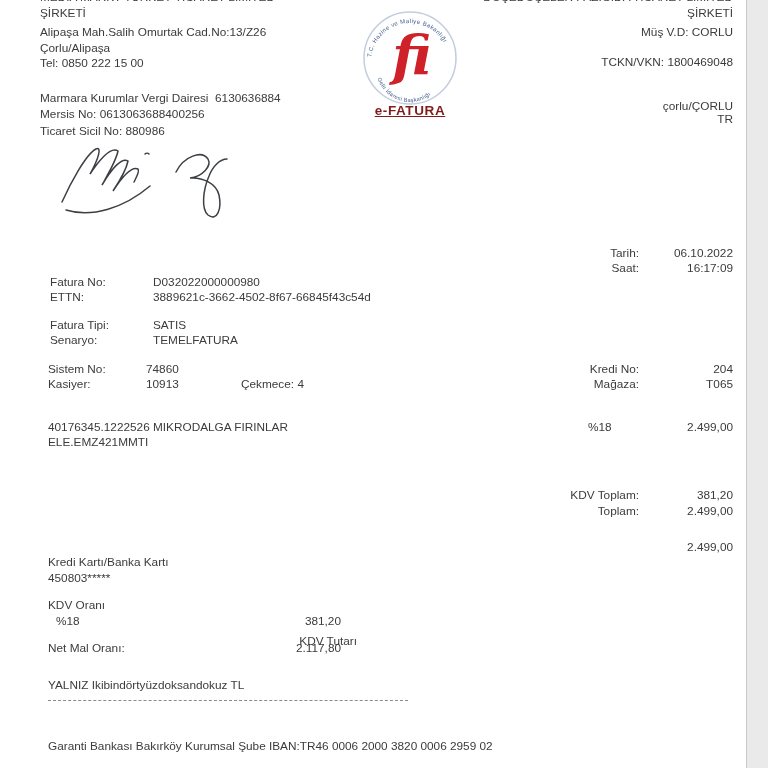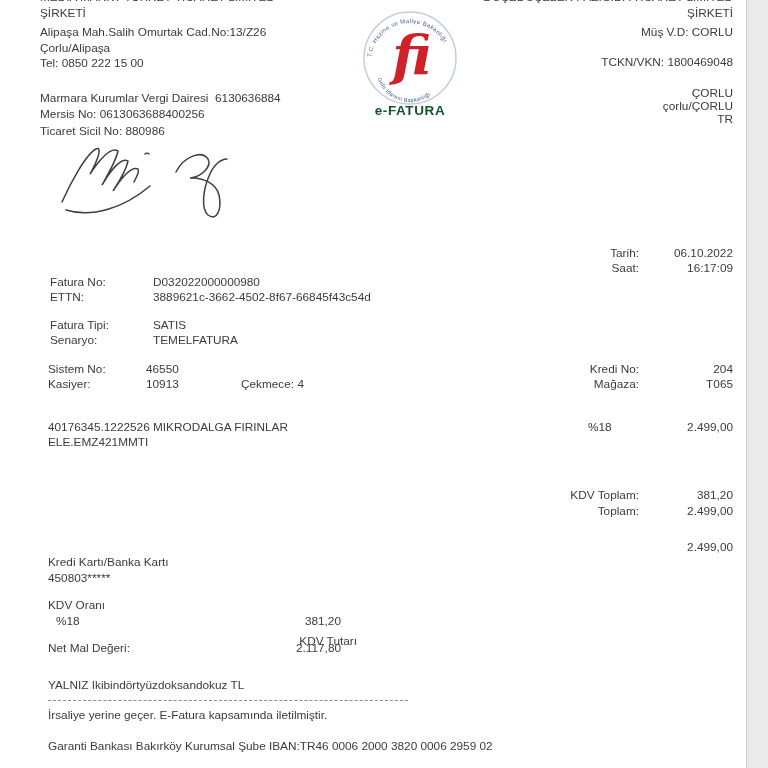--- a/index.html
+++ b/index.html
@@ -11,21 +11,21 @@
     font-size:11.8px; line-height:14px;padding-left:16px;
   }
   .abs { position:absolute; white-space:pre; }
   .r { text-align:right; }
   .edge-band {
     position:absolute; top:0; right:0; width:22px; height:768px;
     background:#eaeaea; border-left:1px solid #c9c9c9;
   }
   .label-col { right:129px; }
   .val-col { right:35px; }
-  .efatura { font-weight:bold; font-size:13.5px; letter-spacing:0.6px; color:#14532d; }
+  .efatura { font-weight:bold; font-size:13.5px; letter-spacing:0.6px; color:#7f1d1d;text-decoration:underline; }
   .dashes { position:absolute; left:48px; top:700px; width:360px; border-top:1px dashed #8a8a8a; }
   .seal { position:absolute; left:362px; top:10px; }
   .sig { position:absolute; left:52px; top:138px; }
 </style>
 </head>
 <body>
 
 <div class="page">
 
   <div class="edge-band"></div>
@@ -54,21 +54,20 @@
       </text>
       <text x="50" y="64" font-size="54" text-anchor="middle" fill="#ce2129" font-family="DejaVu Serif, serif" font-style="italic" font-weight="bold">fi</text>
     </svg>
   </div>
   <div class="abs efatura" style="left:358px; top:104px; width:104px; text-align:center;">e-FATURA</div>
 
   <div class="abs r" style="right:35px; top:-10px; width:320px;">DÖŞEDÖŞELER PAZ.GIDA TİCARET LİMİTED</div>
   <div class="abs r" style="right:35px; top:6px; width:320px;">ŞİRKETİ</div>
   <div class="abs r" style="right:35px; top:25px; width:320px;">Müş V.D: CORLU</div>
   <div class="abs r" style="right:35px; top:55px; width:320px;">TCKN/VKN: 1800469048</div>
-  <div class="abs r" style="right:35px; top:86px; width:320px;">ÇORLU</div>
   <div class="abs r" style="right:35px; top:112px; width:320px;">TR</div>
   <div class="abs r" style="right:35px; top:99px; width:320px;">çorlu/ÇORLU</div>
 
   <div class="sig">
     <svg width="210" height="84" viewBox="0 0 210 84" xmlns="http://www.w3.org/2000/svg">
       <g fill="none" stroke="#3c3f44" stroke-width="1.5" stroke-linecap="round">
         <path d="M10,64 C18,46 34,16 44,11 C50,8 47,20 38,36 C50,18 60,9 66,13 C64,23 55,38 50,47 C60,30 70,19 76,23 C74,33 65,47 61,53 C70,39 80,28 86,31 C88,33 84,40 82,44"></path>
         <path d="M14,72 C40,80 72,70 98,48"></path>
         <path d="M93,16 c1,-1 3,-1 4,0"></path>
         <path d="M124,34 C132,18 150,12 156,21 C160,28 150,39 138,40 C150,39 164,45 167,57 C170,71 165,84 156,77 C149,71 151,52 157,38 C161,28 168,21 175,21"></path>
@@ -85,21 +84,21 @@
   <div class="abs" style="left:153px; top:275px;">D032022000000980</div>
   <div class="abs" style="left:50px; top:290px;">ETTN:</div>
   <div class="abs" style="left:153px; top:290px;">3889621c-3662-4502-8f67-66845f43c54d</div>
 
   <div class="abs" style="left:50px; top:318px;">Fatura Tipi:</div>
   <div class="abs" style="left:153px; top:318px;">SATIS</div>
   <div class="abs" style="left:50px; top:333px;">Senaryo:</div>
   <div class="abs" style="left:153px; top:333px;">TEMELFATURA</div>
 
   <div class="abs" style="left:48px; top:362px;">Sistem No:</div>
-  <div class="abs" style="left:146px; top:362px;">46550</div>
+  <div class="abs" style="left:146px; top:362px;">74860</div>
   <div class="abs" style="left:48px; top:377px;">Kasiyer:</div>
   <div class="abs" style="left:146px; top:377px;">10913</div>
   <div class="abs" style="left:241px; top:377px;">Çekmece: 4</div>
   <div class="abs r label-col" style="top:362px; width:120px;">Kredi No:</div>
   <div class="abs r val-col" style="top:362px; width:120px;">204</div>
   <div class="abs r label-col" style="top:377px; width:120px;">Mağaza:</div>
   <div class="abs r val-col" style="top:377px; width:120px;">T065</div>
 
   <div class="abs" style="left:48px; top:420px;">40176345.1222526 MIKRODALGA FIRINLAR</div>
   <div class="abs" style="left:48px; top:435px;">ELE.EMZ421MMTI</div>
@@ -113,21 +112,20 @@
   <div class="abs r val-col" style="top:540px; width:120px;">2.499,00</div>
 
   <div class="abs" style="left:48px; top:555px;">Kredi Kartı/Banka Kartı</div>
   <div class="abs" style="left:48px; top:571px;">450803*****</div>
 
   <div class="abs" style="left:48px; top:598px;">KDV Oranı</div>
   <div class="abs" style="left:56px; top:614px;">%18</div>
   <div class="abs r" style="left:216px; top:598px; width:141px;margin-top:36px;">KDV Tutarı</div>
   <div class="abs r" style="left:200px; top:614px; width:141px;">381,20</div>
 
-  <div class="abs" style="left:48px; top:641px;">Net Mal Değeri:</div>
+  <div class="abs" style="left:48px; top:641px;">Net Mal Oranı:</div>
   <div class="abs r" style="left:200px; top:641px; width:141px;">2.117,80</div>
 
   <div class="abs" style="left:48px; top:678px;">YALNIZ Ikibindörtyüzdoksandokuz TL</div>
   <div class="dashes"></div>
-  <div class="abs" style="left:48px; top:708px;">İrsaliye yerine geçer. E-Fatura kapsamında iletilmiştir.</div>
   <div class="abs" style="left:48px; top:739px;">Garanti Bankası Bakırköy Kurumsal Şube IBAN:TR46 0006 2000 3820 0006 2959 02</div>
 
 </div>
 
 </body></html>

